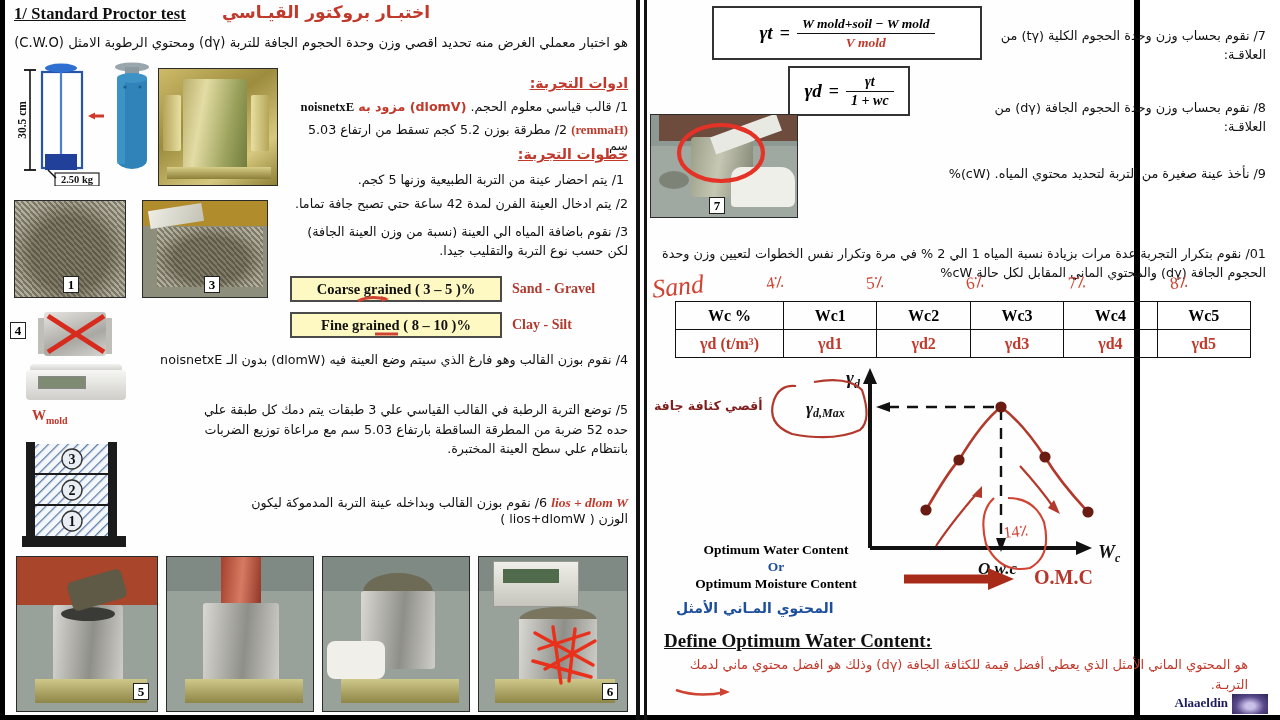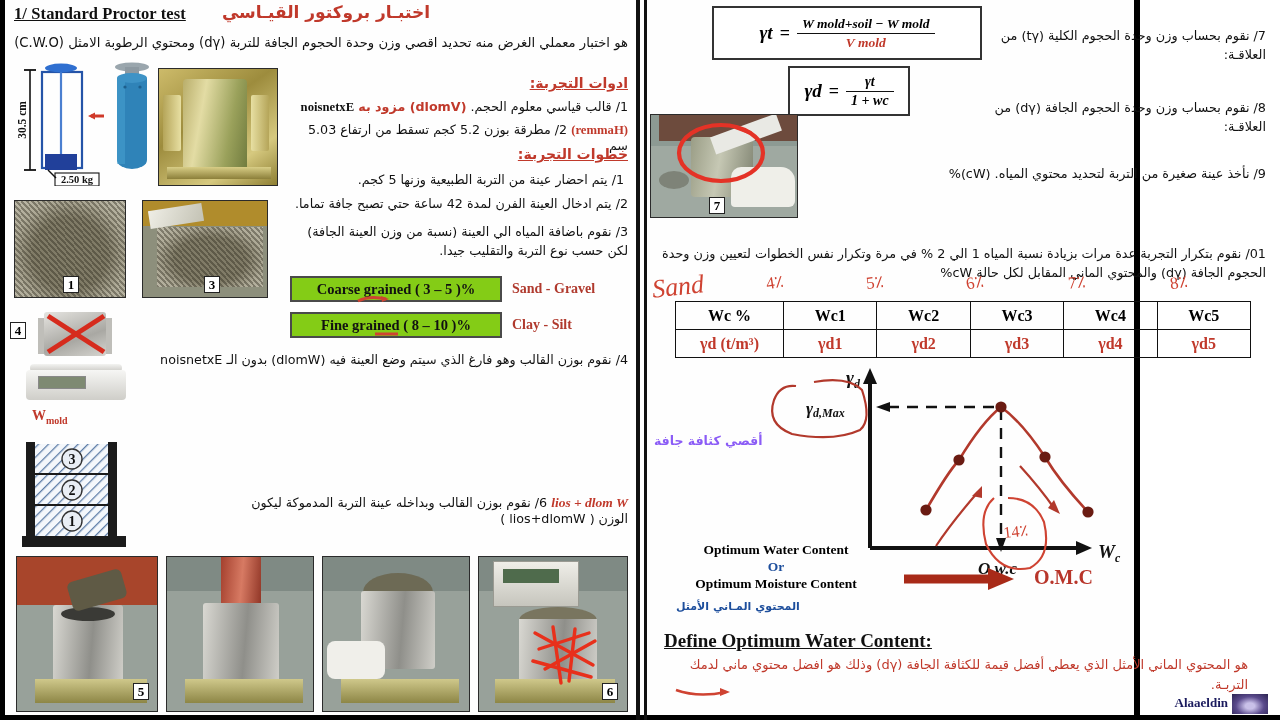--- a/index.html
+++ b/index.html
@@ -50,21 +50,21 @@
             width:16px; height:17px; color:#000; }
 
   .soiltray { background:
      repeating-linear-gradient(48deg, rgba(70,66,50,.55) 0 2px, rgba(140,135,110,.25) 2px 4px),
      radial-gradient(ellipse at 50% 55%, #7c7764 0 48%, #b9b5a4 72%, #cfccbe 100%); }
   .mold-photo { background:
      linear-gradient(180deg,#7f8a84 0 22%, #98a19a 22% 100%),
      radial-gradient(ellipse at 50% 45%, #c9c6bd 0 30%, #8d968f 70%); }
 
   
-  .gbox { position:absolute; border:2px solid #4a4a4a; background:#84cc16;
+  .gbox { position:absolute; border:2px solid #4a4a4a; background:#fef9c3;
           font-family:"Liberation Serif", serif; font-weight:bold;
           font-size:14.5px; color:#111; text-align:center; line-height:22px; }
   .glabel { position:absolute; font-family:"Liberation Serif", serif;
             font-weight:bold; font-size:14px; color:#b03a2e; }
 
   
   .fbox { position:absolute; border:2px solid #333; background:#fff;
           font-family:"Liberation Serif", serif; }
   .frac { display:inline-block; text-align:center; vertical-align:middle; }
   .frac .num { display:block; border-bottom:1.6px solid #111; padding:0 5px 1px; }
@@ -213,20 +213,21 @@
       <div style="position:absolute;left:6px;top:58px;width:100px;height:30px;
            background:linear-gradient(180deg,#f6f6f4,#cfcec9);border-radius:4px;"></div>
       <div style="position:absolute;left:18px;top:64px;width:48px;height:13px;
            background:#7e8a72;border:1px solid #888;"></div>
     </div>
     <div class="ph-cap" style="left:4px; top:322px;">4</div>
     <div class="abs en bold" style="left:26px; top:408px; font-size:14px; color:#c0392b;">W<sub style="font-size:10px">mold</sub></div>
 
     <div class="abs ar" style="right:8px; top:352px; width:480px; font-size:12.7px;">4/ نقوم بوزن القالب وهو فارغ الذي سيتم وضع العينة فيه (Wmold) بدون الـ Extension</div>
 
+    <div class="abs ar" style="right:8px; top:400px; width:430px; font-size:12.7px; line-height:1.55;">5/ توضع التربة الرطبة في القالب القياسي علي 3 طبقات يتم دمك كل طبقة علي حده 25 ضربة من المطرقة الساقطة بارتفاع 30.5 سم مع مراعاة توزيع الضربات بانتظام علي سطح العينة المختبرة.</div>
 
     <svg class="abs" style="left:16px; top:440px;" width="108" height="110">
       <defs>
         <pattern id="hatch" width="7" height="7" patternTransform="rotate(45)" patternUnits="userSpaceOnUse">
           <rect width="7" height="7" fill="#f4f7fb"></rect>
           <line x1="0" y1="0" x2="0" y2="7" stroke="#5f7ea8" stroke-width="2.6"></line>
         </pattern>
       </defs>
       <rect x="4" y="2" width="9" height="98" fill="#1b1b1b"></rect>
       <rect x="86" y="2" width="9" height="98" fill="#1b1b1b"></rect>
@@ -417,37 +418,37 @@
 
       <text x="356" y="176" font-family="Liberation Serif, serif" font-size="16" fill="#cf4332" transform="rotate(-6 356 176)">14٪</text>
       <path d="M346 136 Q330 150 338 182 Q352 212 382 206 Q404 194 396 160 Q386 136 360 136" fill="none" stroke="#cf4332" stroke-width="2.1"></path>
 
       <path d="M288 184 Q304 160 330 130" fill="none" stroke="#b2392c" stroke-width="2.2"></path>
       <polygon points="334,124 324,134 334,136" fill="#b2392c"></polygon>
       <path d="M372 104 Q392 126 406 146" fill="none" stroke="#b2392c" stroke-width="2.2"></path>
       <polygon points="412,152 400,146 406,138" fill="#b2392c"></polygon>
     </svg>
 
-    <div class="abs ar bold" style="left:6px; top:398px; font-size:12.5px; color:#8b5cf6;margin-top:35px;">أقصي كثافة جافة</div>
+    <div class="abs ar bold" style="left:6px; top:398px; font-size:12.5px; color:#7f1d1d;">أقصي كثافة جافة</div>
 
     <div class="omc-block" style="left:10px; top:542px; width:236px;">
       <div>Optimum Water Content</div>
       <div class="blue" style="margin:1px 0;">Or</div>
       <div>Optimum Moisture Content</div>
     </div>
 
     <svg class="abs" style="left:254px; top:568px;" width="116" height="22">
       <line x1="2" y1="11" x2="90" y2="11" stroke="#a82a18" stroke-width="9"></line>
       <polygon points="112,11 86,0 86,22" fill="#a82a18"></polygon>
     </svg>
 
     <div class="abs bold" style="left:386px; top:566px; font-size:20px; color:#b8352a;
          font-family:'Liberation Serif', serif;">O.M.C</div>
 
-    <div class="abs ar bold" style="left:28px; top:600px; font-size:11px; color:#1d4e9c;">المحتوي المـاني الأمثل</div>
+    <div class="abs ar bold" style="left:28px; top:600px; font-size:14px; color:#1d4e9c;">المحتوي المـاني الأمثل</div>
 
     <div id="define-h" class="en">Define Optimum Water Content:</div>
     <div id="define-t" class="ar">هو المحتوي الماني الأمثل الذي يعطي أفضل قيمة للكثافة الجافة (γd) وذلك هو افضل محتوي ماني لدمك التربـة.</div>
 
     <svg class="abs" style="left:26px; top:684px;" width="60" height="16">
       <path d="M2 6 Q24 14 52 8" stroke="#cf4332" stroke-width="2.6" fill="none"></path>
       <polygon points="56,8 46,4 46,12" fill="#cf4332"></polygon>
     </svg>
 
     <div id="sign">Alaaeldin</div>

